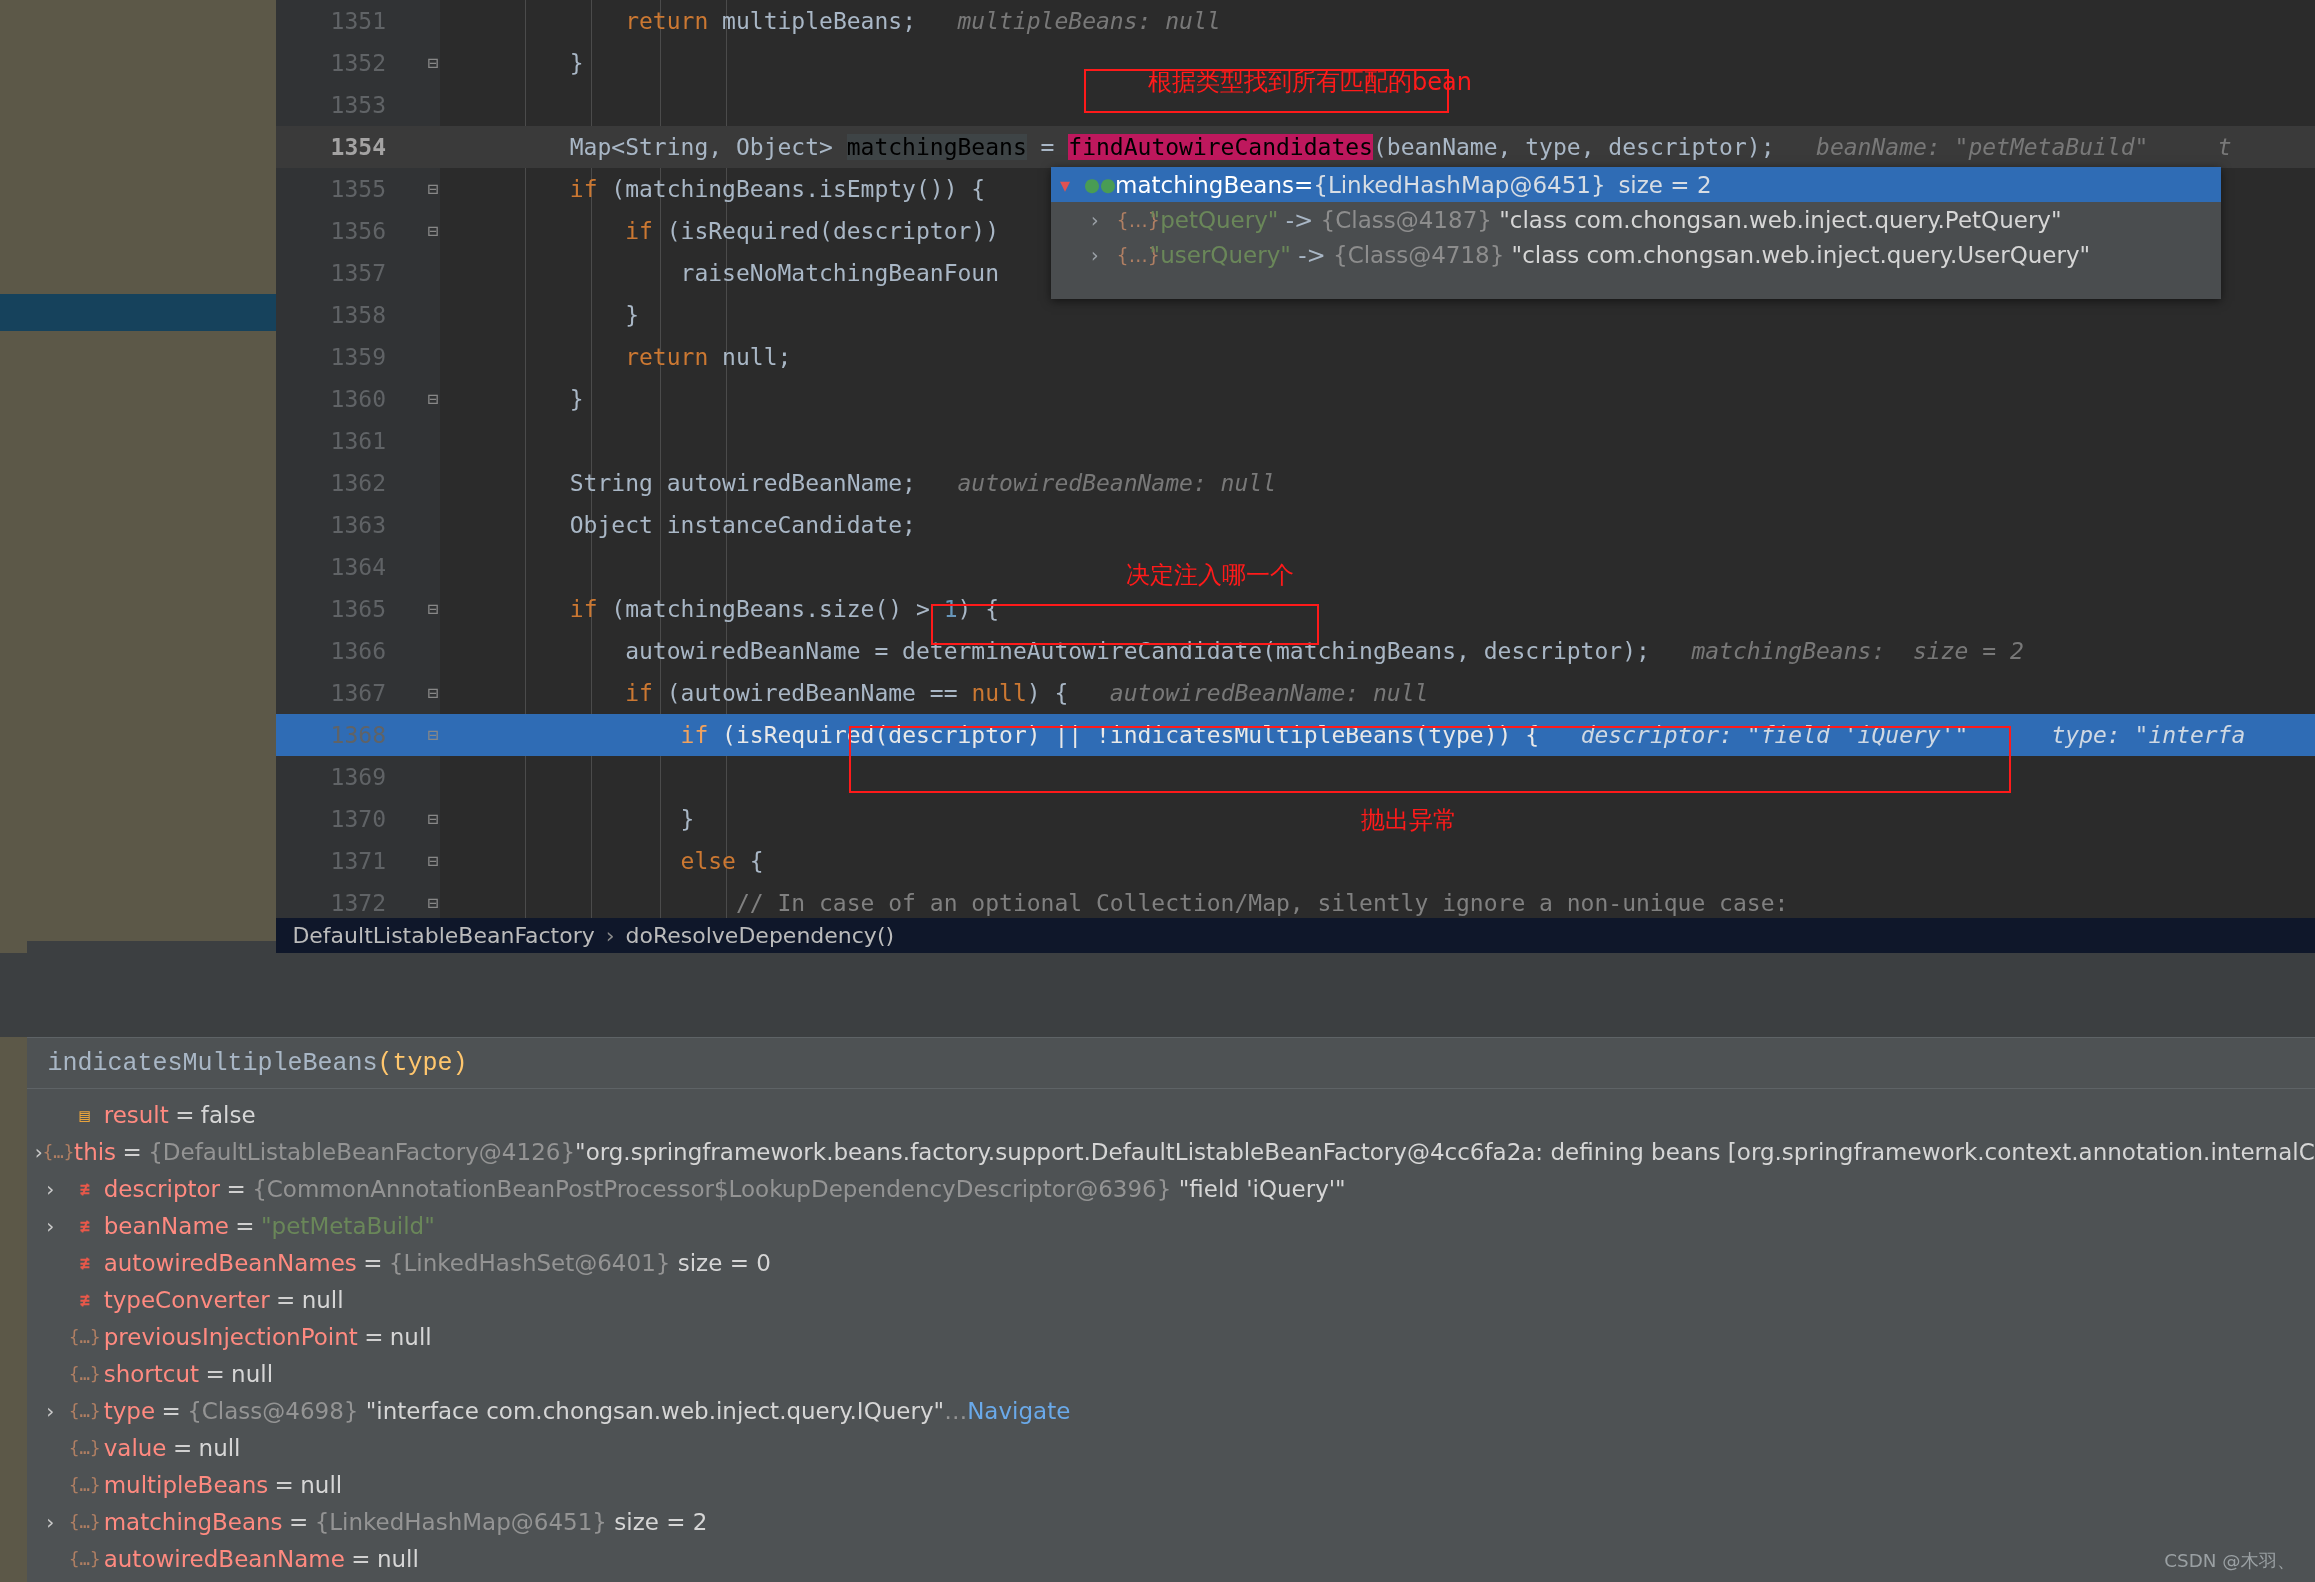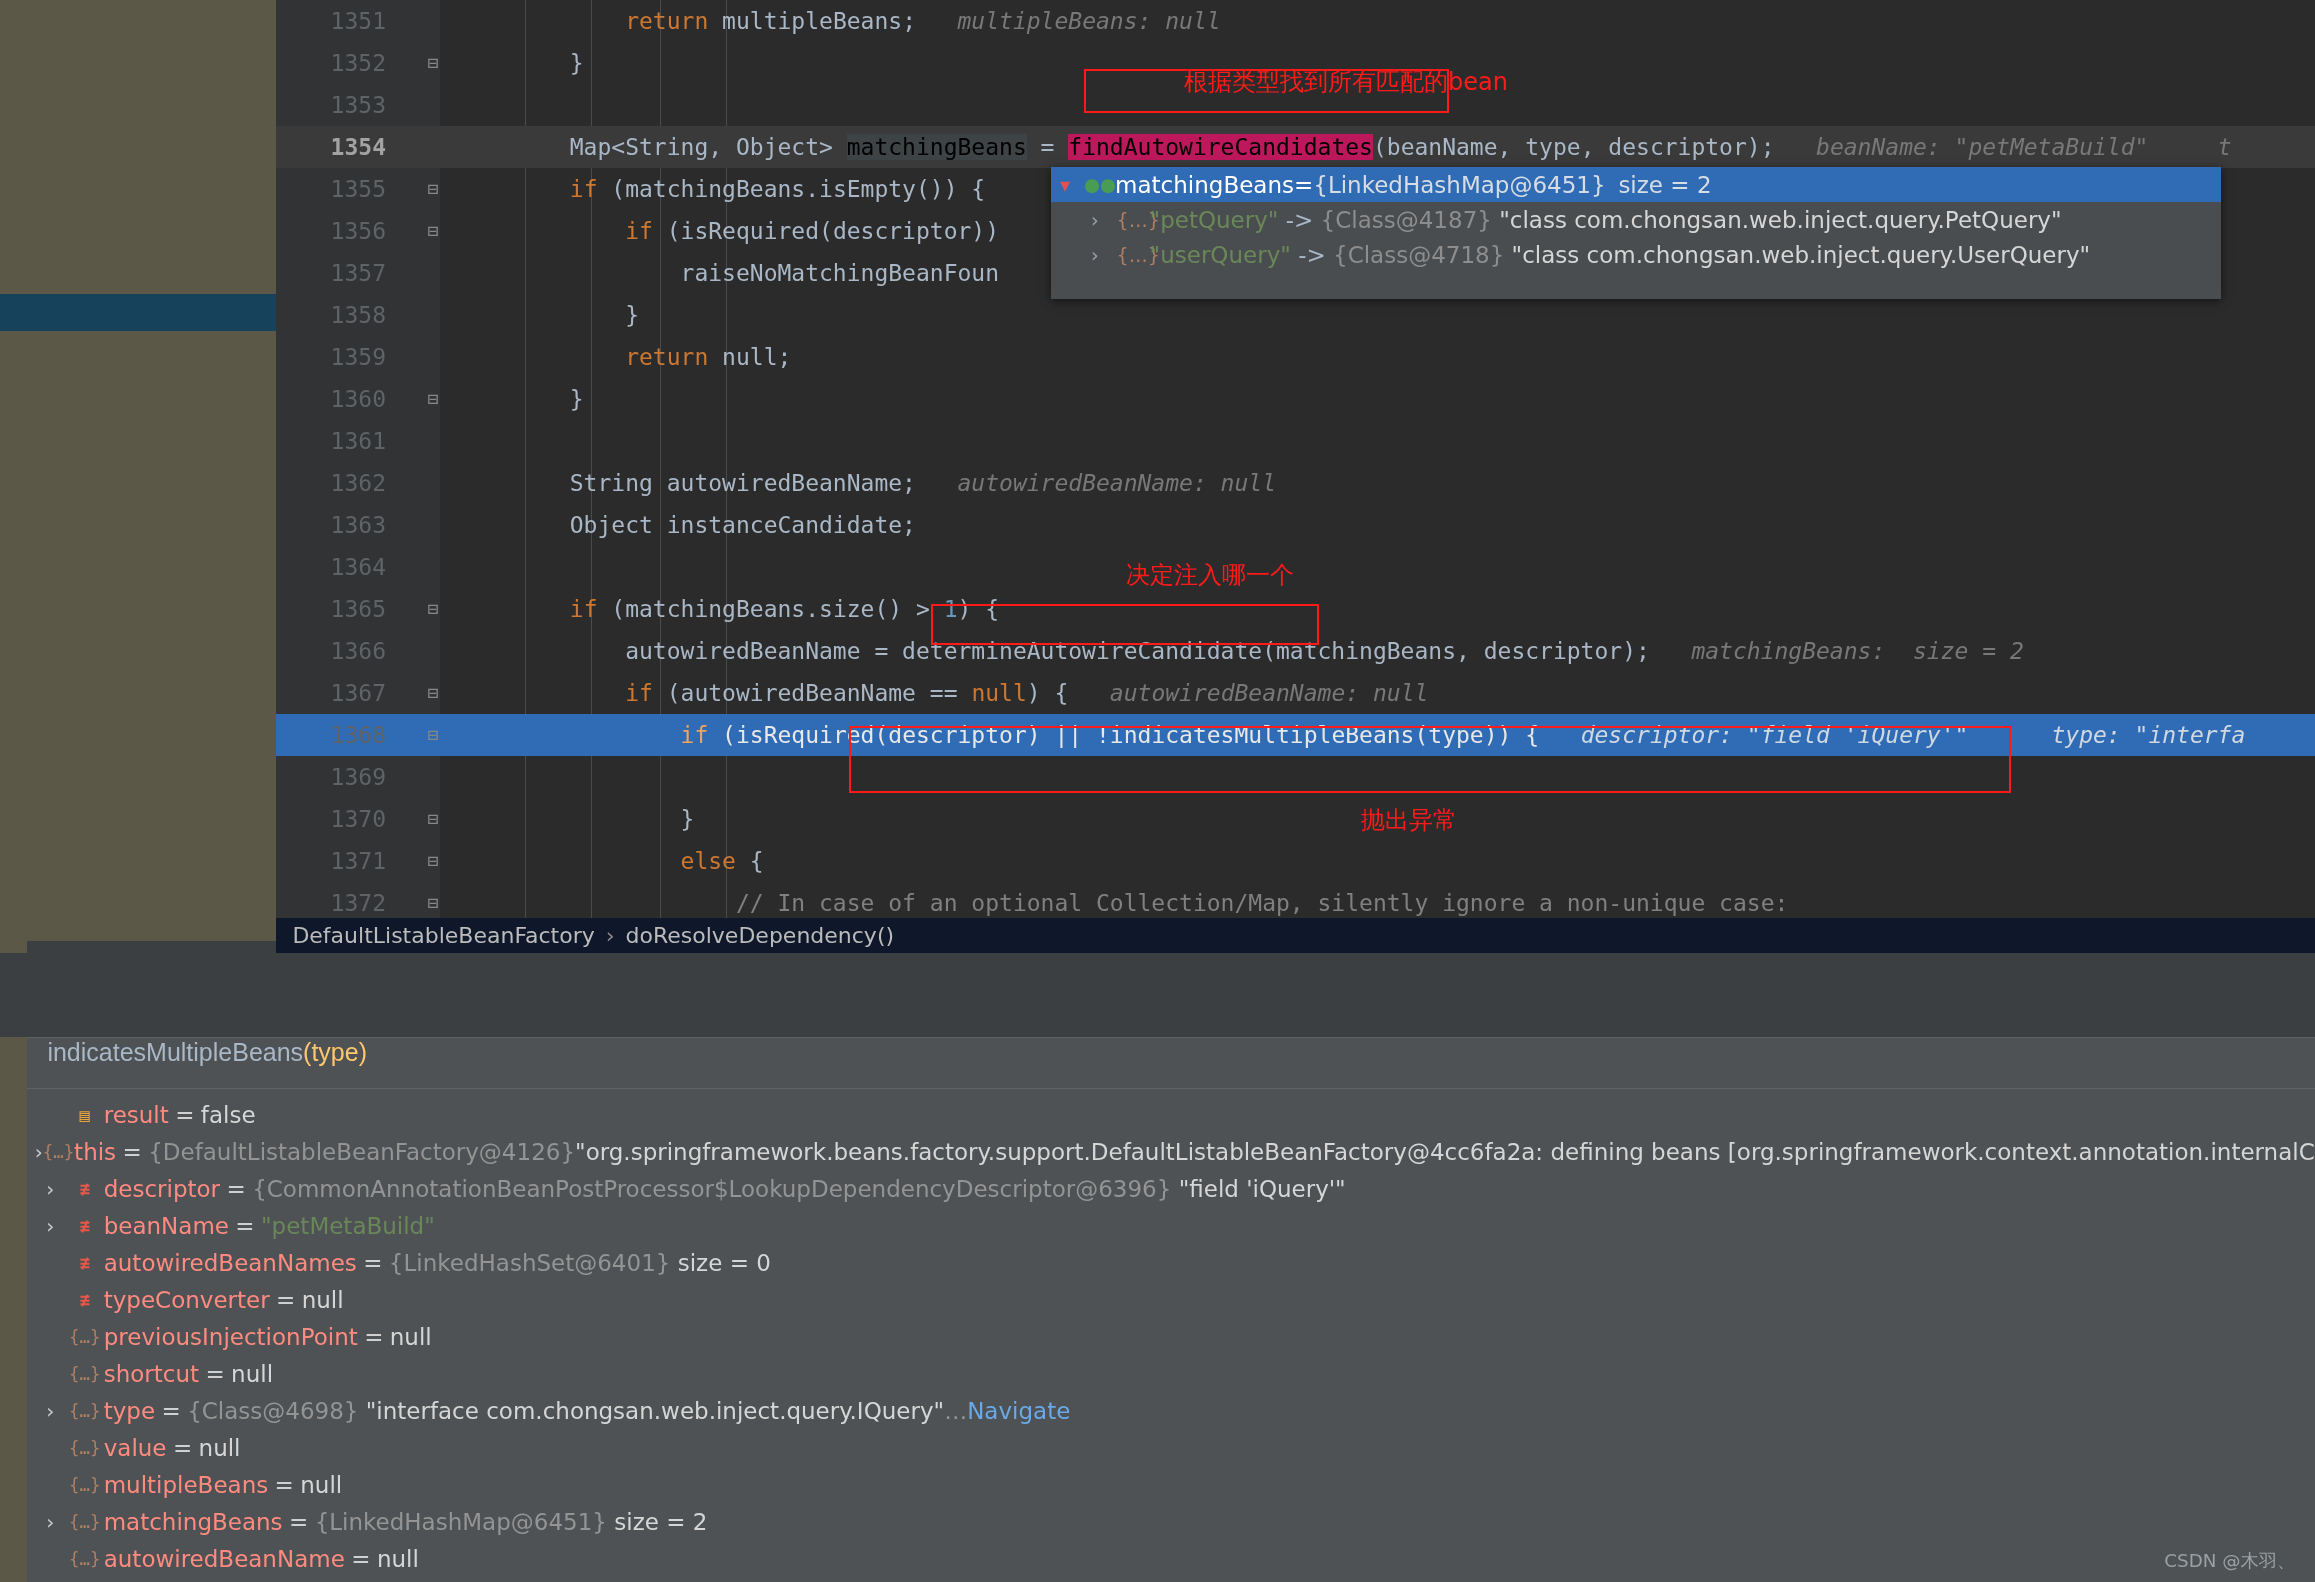--- a/index.html
+++ b/index.html
@@ -131,22 +131,22 @@
     background: #3c3f41;
   }
 
   
   .dbg {
     position: absolute; left: 27.4px; top: 1037px; width: 2288px; height: 545px;
     background: #4e5254; border-top: 0.9px solid #5e6366;
   }
   .dbg-header {
     height: 51px; background: #4e5254; border-bottom: 0.9px solid #5e6366;
-    display: flex; align-items: flex-start; padding-left: 20px;
-    font-family: Liberation Sans, sans-serif; font-size: 25px;
+    display: flex; align-items: center; padding-left: 20px;
+    font-family: Liberation Mono, monospace; font-size: 25px;
   }
   .dbg-header .m { color: #a9b7c6; }
   .dbg-header .p { color: #ffc66d; }
   .dbg-body { padding-top: 7.3px; }
   .var-row {
     height: 37px; display: flex; align-items: center; font-size: 23px;
     white-space: nowrap; padding-left: 7.3px;
   }
   .var-row .exp { width: 31px; color: #c8c8c8; font-size: 20px; text-align: center; }
   .var-row .ico { width: 38px; text-align: center; font-size: 17.4px; }
@@ -204,21 +204,21 @@
         <div class="line"><span class="lnum">1367</span><span class="fold">⊟</span><span class="code"><span class="txt">            </span><span class="kw">if</span><span class="txt"> (autowiredBeanName == </span><span class="kw">null</span><span class="txt">) {</span><span class="hint">   autowiredBeanName: null</span></span></div>
         <div class="line exec"><span class="lnum">1368</span><span class="fold">⊟</span><span class="code"><span class="txt">                </span><span class="kw">if</span><span class="txt"> (isRequired(descriptor) || !indicatesMultipleBeans(type)) {</span><span class="hint">   descriptor: "field 'iQuery'"</span><span class="hint">      type: "interfa</span></span></div>
         <div class="line"><span class="lnum">1369</span></div>
         <div class="line"><span class="lnum">1370</span><span class="fold">⊟</span><span class="code"><span class="txt">                }</span></span></div>
         <div class="line"><span class="lnum">1371</span><span class="fold">⊟</span><span class="code"><span class="txt">                </span><span class="kw">else</span><span class="txt"> {</span></span></div>
         <div class="line"><span class="lnum">1372</span><span class="fold">⊟</span><span class="code"><span class="cmt">                    // In case of an optional Collection/Map, silently ignore a non-unique case:</span></span></div>
       </div>
   </div>
 
   <div class="redbox" style="left:1084px; top:69px; width:365px; height:44px;"></div>
-  <div class="redtext" style="left:1184px; top:66px;">根据类型找到所有匹配的bean</div>
+  <div class="redtext" style="left:1148px; top:66px;">根据类型找到所有匹配的bean</div>
 
   <div class="redbox" style="left:931px; top:604px; width:388px; height:41px;"></div>
   <div class="redtext" style="left:1126px; top:559px;">决定注入哪一个</div>
 
   <div class="redbox" style="left:849px; top:726px; width:1162px; height:67px;"></div>
   <div class="redtext" style="left:1361px; top:804px;">抛出异常</div>
 
   <div class="popup">
     <div class="popup-head">
       <span class="caret">▾</span>

